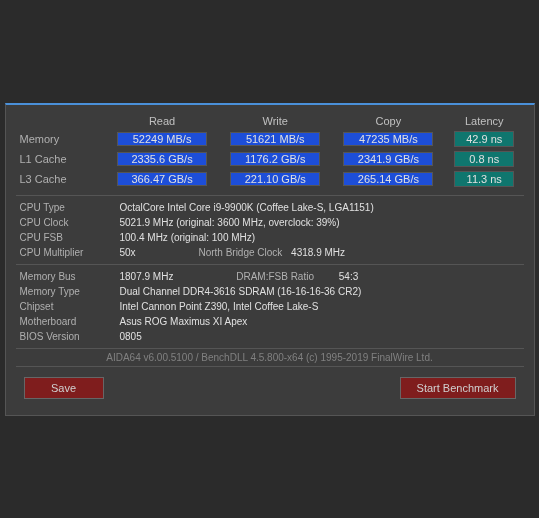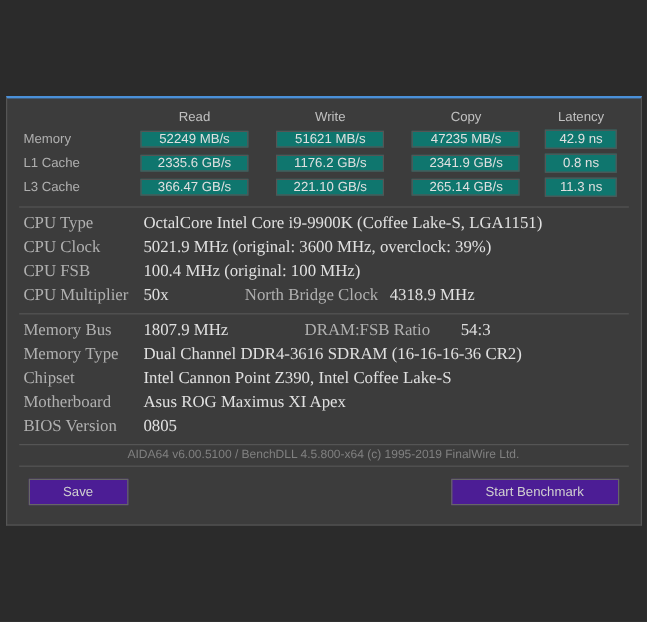--- a/index.html
+++ b/index.html
@@ -68,21 +68,21 @@
       padding: 2px 4px;
       font-size: 11px;
     }
     .bench-table td:first-child {
       color: #b0b0b0;
     }
     .value-cell {
       text-align: center;
     }
     .value-box {
-      background: #0f766e;
+      background: #1d4ed8;
       border: 1px solid #555;
       padding: 0 6px;
       display: inline-block;
       min-width: 90px;
       text-align: center;
       color: #e0e0e0;
     }
     .latency-box {
       background: #0f766e;
       border: 1px solid #555;
@@ -97,24 +97,23 @@
       border-top: 1px solid #555;
       margin: 4px 0;
     }
     .info-table {
       width: 100%;
       border-collapse: collapse;
       margin-bottom: 4px;
     }
     .info-table td {
       padding: 2px 4px;
-      font-size: 14px;
+      font-size: 10px;
       color: #d0d0d0;
       vertical-align: top;
-      font-family: Liberation Serif, serif;
     }
     .info-table td:first-child {
       color: #b0b0b0;
       width: 100px;
       white-space: nowrap;
     }
     .info-table td:last-child {
       color: #e0e0e0;
     }
     .footer-text {
@@ -125,24 +124,24 @@
       border-top: 1px solid #555;
       border-bottom: 1px solid #555;
       margin-bottom: 6px;
     }
     .bottom-bar {
       display: flex;
       gap: 8px;
       padding: 4px 8px 8px 8px;
     }
     .btn {
-      background: #4c1d95;
+      background: #7f1d1d;
       border: 1px solid #666;
       color: #d0d0d0;
-      padding: 4px 28px;
+      padding: 4px 16px;
       cursor: pointer;
       font-size: 11px;
       min-width: 80px;
     }
     .btn-save { }
     .btn-benchmark { margin-left: auto; }
   </style>
 </head>
 <body>
 

